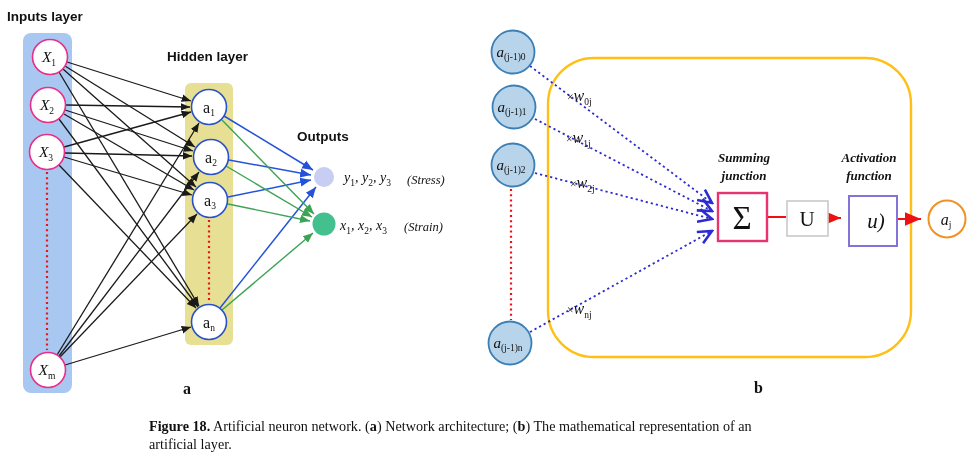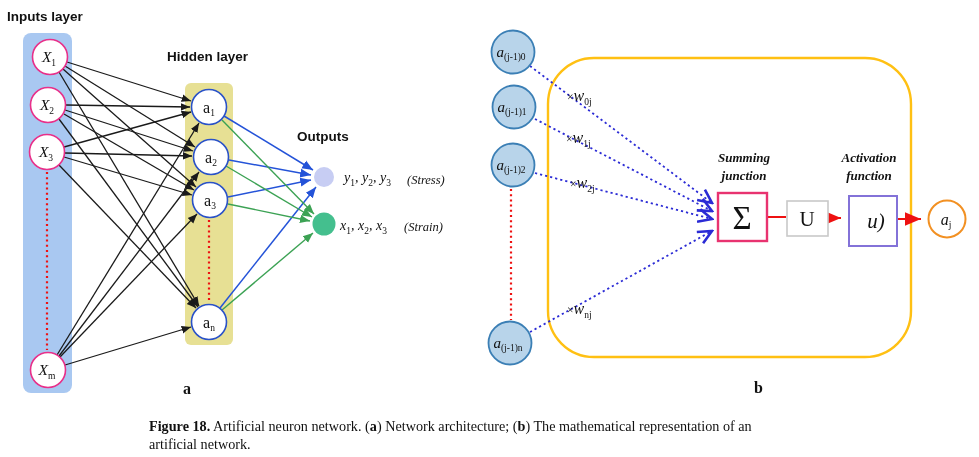--- a/index.html
+++ b/index.html
@@ -163,14 +163,14 @@
 
   <rect x="849" y="196" width="48" height="50" fill="#fff" stroke="#8372D8" stroke-width="2"></rect>
   <text x="876" y="228" text-anchor="middle" class="ital" font-size="21">u)</text>
 
   <circle cx="947" cy="219" r="18.5" fill="#fff" stroke="#F29022" stroke-width="2"></circle>
   <text x="946" y="225" text-anchor="middle" class="ital" font-size="16"><tspan>a</tspan><tspan class="sub" dy="3">j</tspan></text>
 
   <text x="754" y="393" class="panlab">b</text>
 </svg>
 
-<div id="caption"><span class="b">Figure 18.</span><span>  Artificial neuron network. (</span><span class="b">a</span><span>) Network architecture; (</span><span class="b">b</span><span>) The mathematical representation of an</span><br><span>artificial network.</span></div>
+<div id="caption"><span class="b">Figure 18.</span><span>  Artificial neuron network. (</span><span class="b">a</span><span>) Network architecture; (</span><span class="b">b</span><span>) The mathematical representation of an</span><br><span>artificial layer.</span></div>
 </div>
 
 </body></html>

